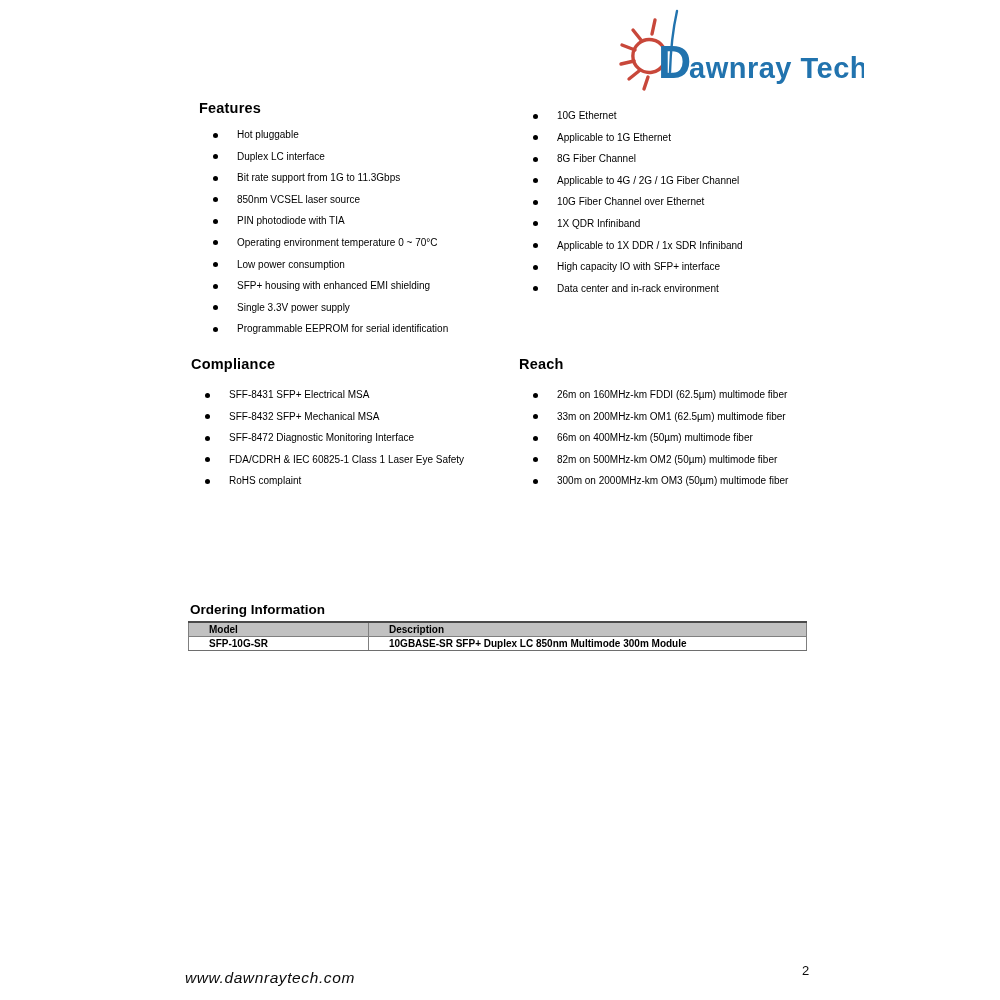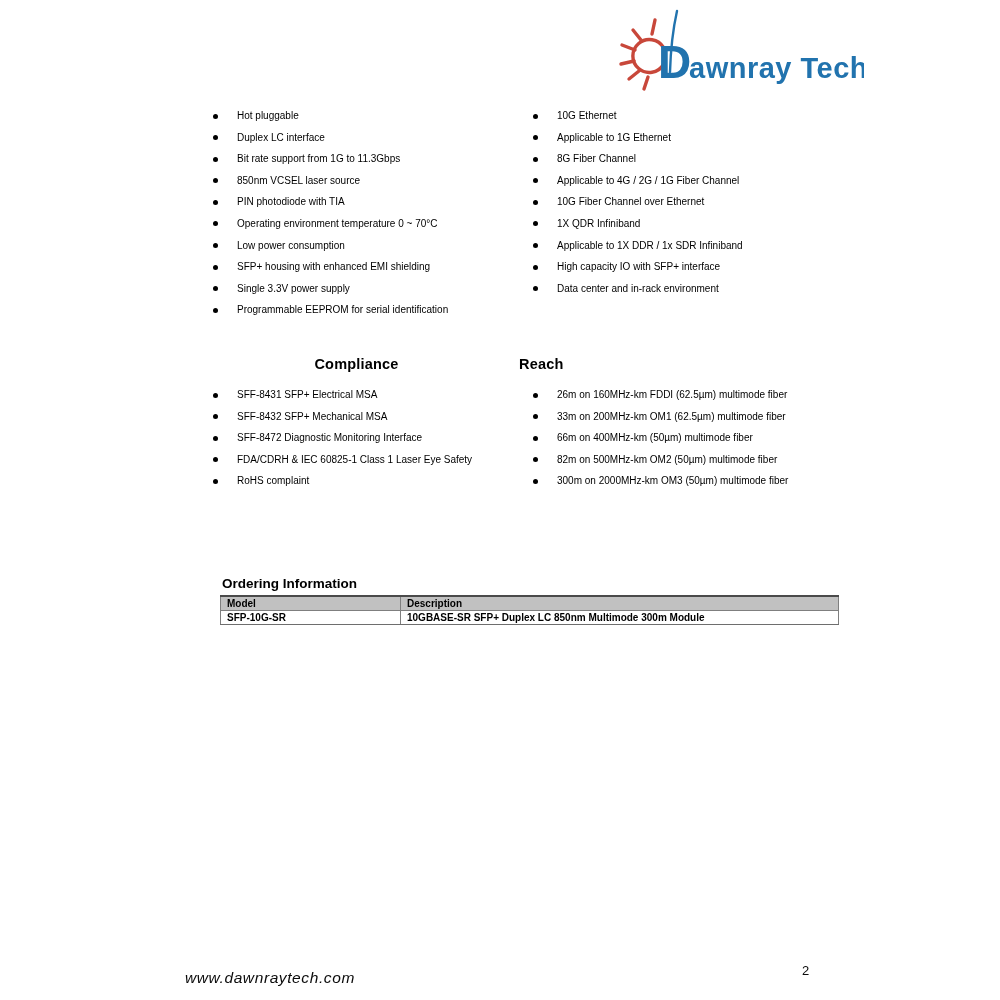--- a/index.html
+++ b/index.html
@@ -15,21 +15,21 @@
   }
 
   
   .logo { position: absolute; left: 614px; top: 6px; width: 250px; height: 90px; }
   .logo svg { display: block; }
 
   
   .sec { position: absolute; }
   .sec-features    { left: 199px; top: 100px; width: 315px; }
   .sec-application { left: 519px; top: 100px; width: 330px; }
-  .sec-compliance  { left: 199px; top: 356px; width: 315px; text-align: center; }
+  .sec-compliance  { left: 191px; top: 356px; width: 315px; }
   .sec-reach       { left: 519px; top: 356px; width: 330px; }
 
   .sec h2 {
     margin: 0 0 13px 0;
     font-size: 14.5px;
     line-height: 16px;
     font-weight: bold;
     letter-spacing: .2px;
   }
   .sec-compliance h2, .sec-reach h2 { margin-bottom: 17px; }
@@ -44,37 +44,37 @@
   }
   .dot {
     flex: 0 0 auto;
     width: 5px; height: 5px;
     border-radius: 50%;
     background: #000;
     margin: 3.5px 19px 0 4px;
   }
 
   
-  .ordering { position: absolute; left: 188px; top: 576px; width: 618px; margin-left: 32px; }
+  .ordering { position: absolute; left: 188px; top: 602px; width: 618px; }
   .ordering h2 {
     margin: 0 0 4px 2px;
     font-size: 13.5px;
     font-weight: bold;
   }
   table.order-table {
     width: 618px;
     border-collapse: collapse;
     table-layout: fixed;
   }
   .order-table th, .order-table td {
     border: 1px solid #7f7f7f;
     font-size: 10px;
     font-weight: bold;
     text-align: left;
-    padding: 1px 6px;
+    padding: 1px 20px;
     height: 14px;
     overflow: hidden;
     white-space: nowrap;
   }
   .order-table th {
     background: #c1c1c1;
     border-top: 2px solid #4a4a4a;
   }
   .order-table td { background: #ffffff; border-bottom: 1px solid #6e6e6e; }
   .col-model { width: 180px; }
@@ -115,20 +115,21 @@
       </g>
 
       <path d="M 63 5 Q 57 32 56 66" fill="none" stroke-width="2.4" stroke-linecap="round" stroke="#2173ae"></path>
 
       <text x="44" y="72" font-family="Liberation Sans, sans-serif" font-weight="bold" font-size="46" fill="#2173ae">D</text>
       <text x="75" y="72" font-family="Liberation Sans, sans-serif" font-weight="bold" font-size="29" letter-spacing="0.5" fill="#2173ae">awnray Tech</text>
     </svg>
   </div>
 
   <section class="sec sec-features">
+    <h2>Features</h2>
     <ul class="blist">
         <li>
           <span class="dot"></span>
           <span class="txt">Hot pluggable</span>
         </li>
         <li>
           <span class="dot"></span>
           <span class="txt">Duplex LC interface</span>
         </li>
         <li>

